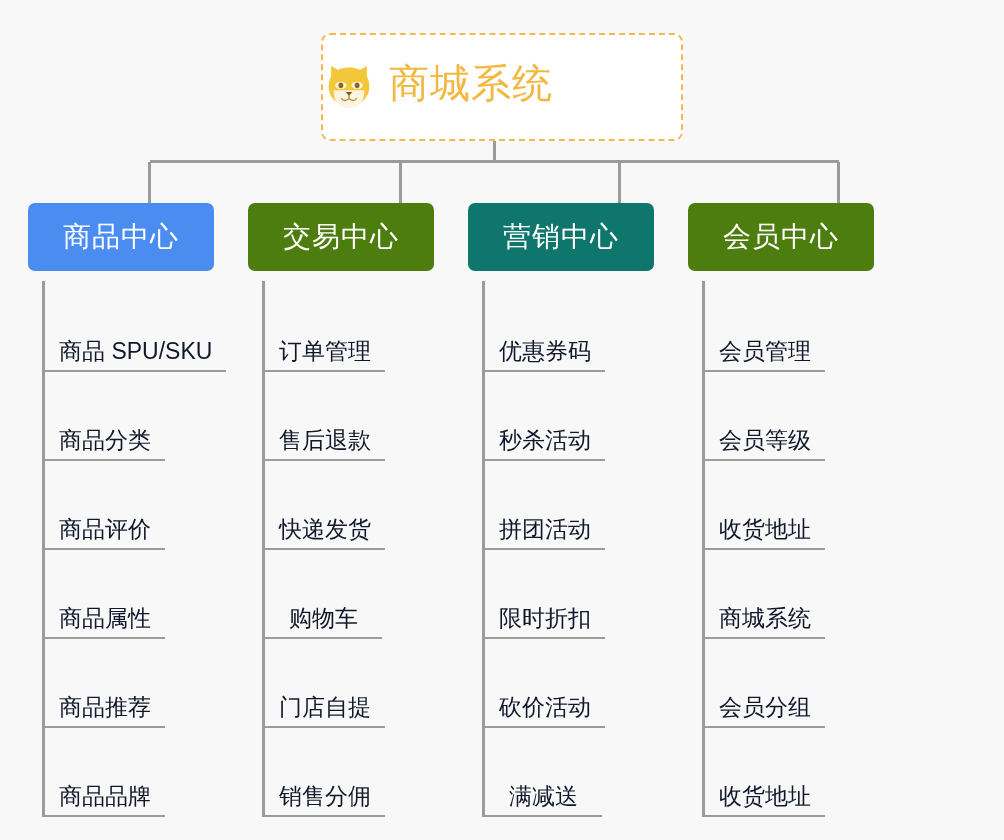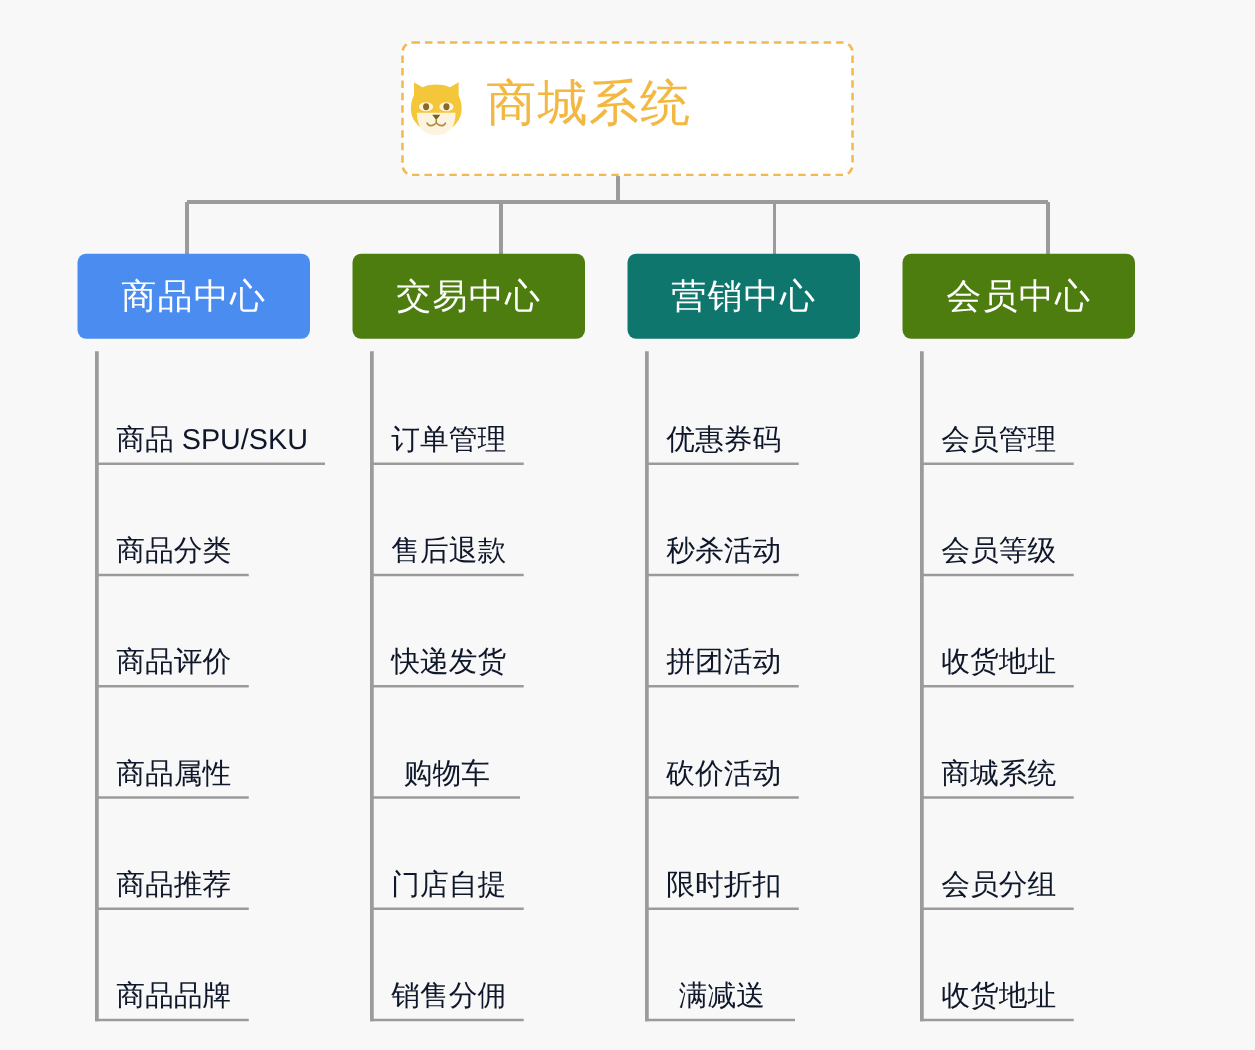--- a/index.html
+++ b/index.html
@@ -62,21 +62,21 @@
   }
 
   
   .columns {
     position: absolute;
     left: 0;
     top: 203px;
     width: 909px;
     display: flex;
     justify-content: flex-start;
-    padding-left: 62px;
+    padding-left: 28px;
     box-sizing: border-box;
   }
   .column {
     width: 220px;
     flex: 0 0 220px;
     display: flex;
     flex-direction: column;
     align-items: flex-start;
   }
 
@@ -191,22 +191,22 @@
   </div>
 
   <div class="column">
     <div class="col-header" style="background: #0f766e;">
       <span>营销中心</span>
     </div>
     <div class="leaf-list">
       <div class="leaf-item">优惠券码</div>
       <div class="leaf-item">秒杀活动</div>
       <div class="leaf-item">拼团活动</div>
+      <div class="leaf-item">限时折扣</div>
       <div class="leaf-item">砍价活动</div>
-      <div class="leaf-item">限时折扣</div>
       <div class="leaf-item">满减送</div>
     </div>
   </div>
 
   <div class="column">
     <div class="col-header" style="background: #4d7c0f;">
       <span>会员中心</span>
     </div>
     <div class="leaf-list">
       <div class="leaf-item">会员管理</div>

